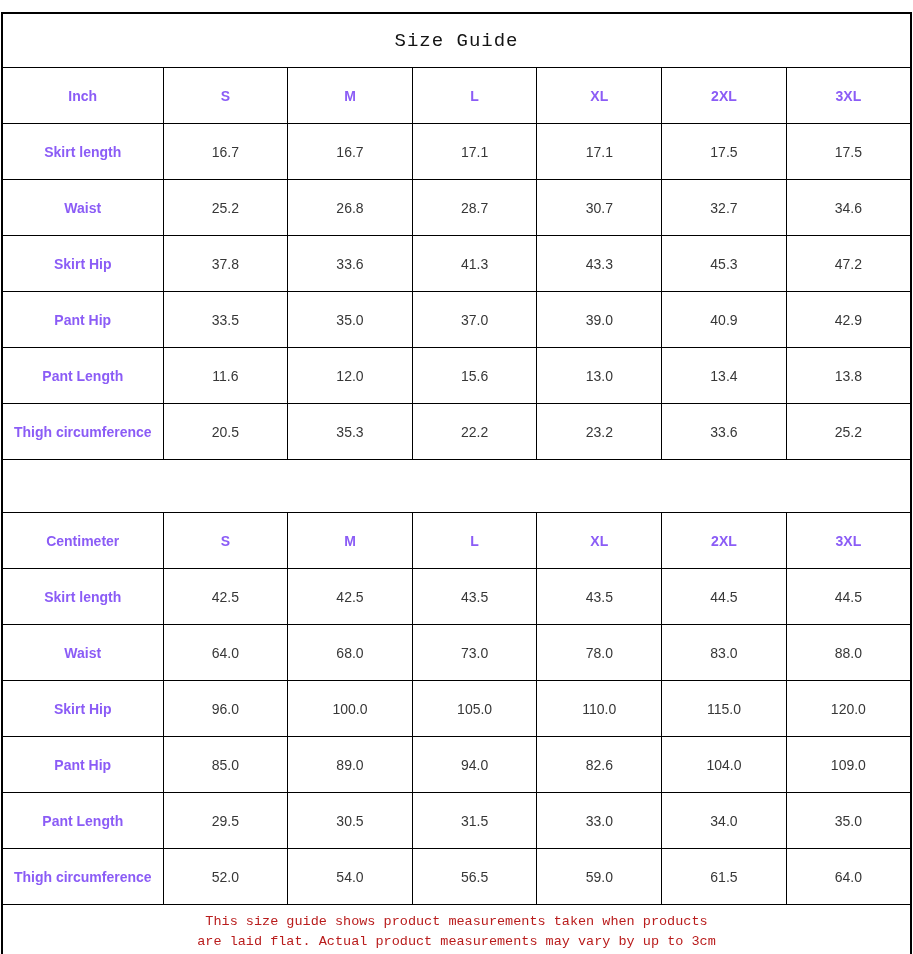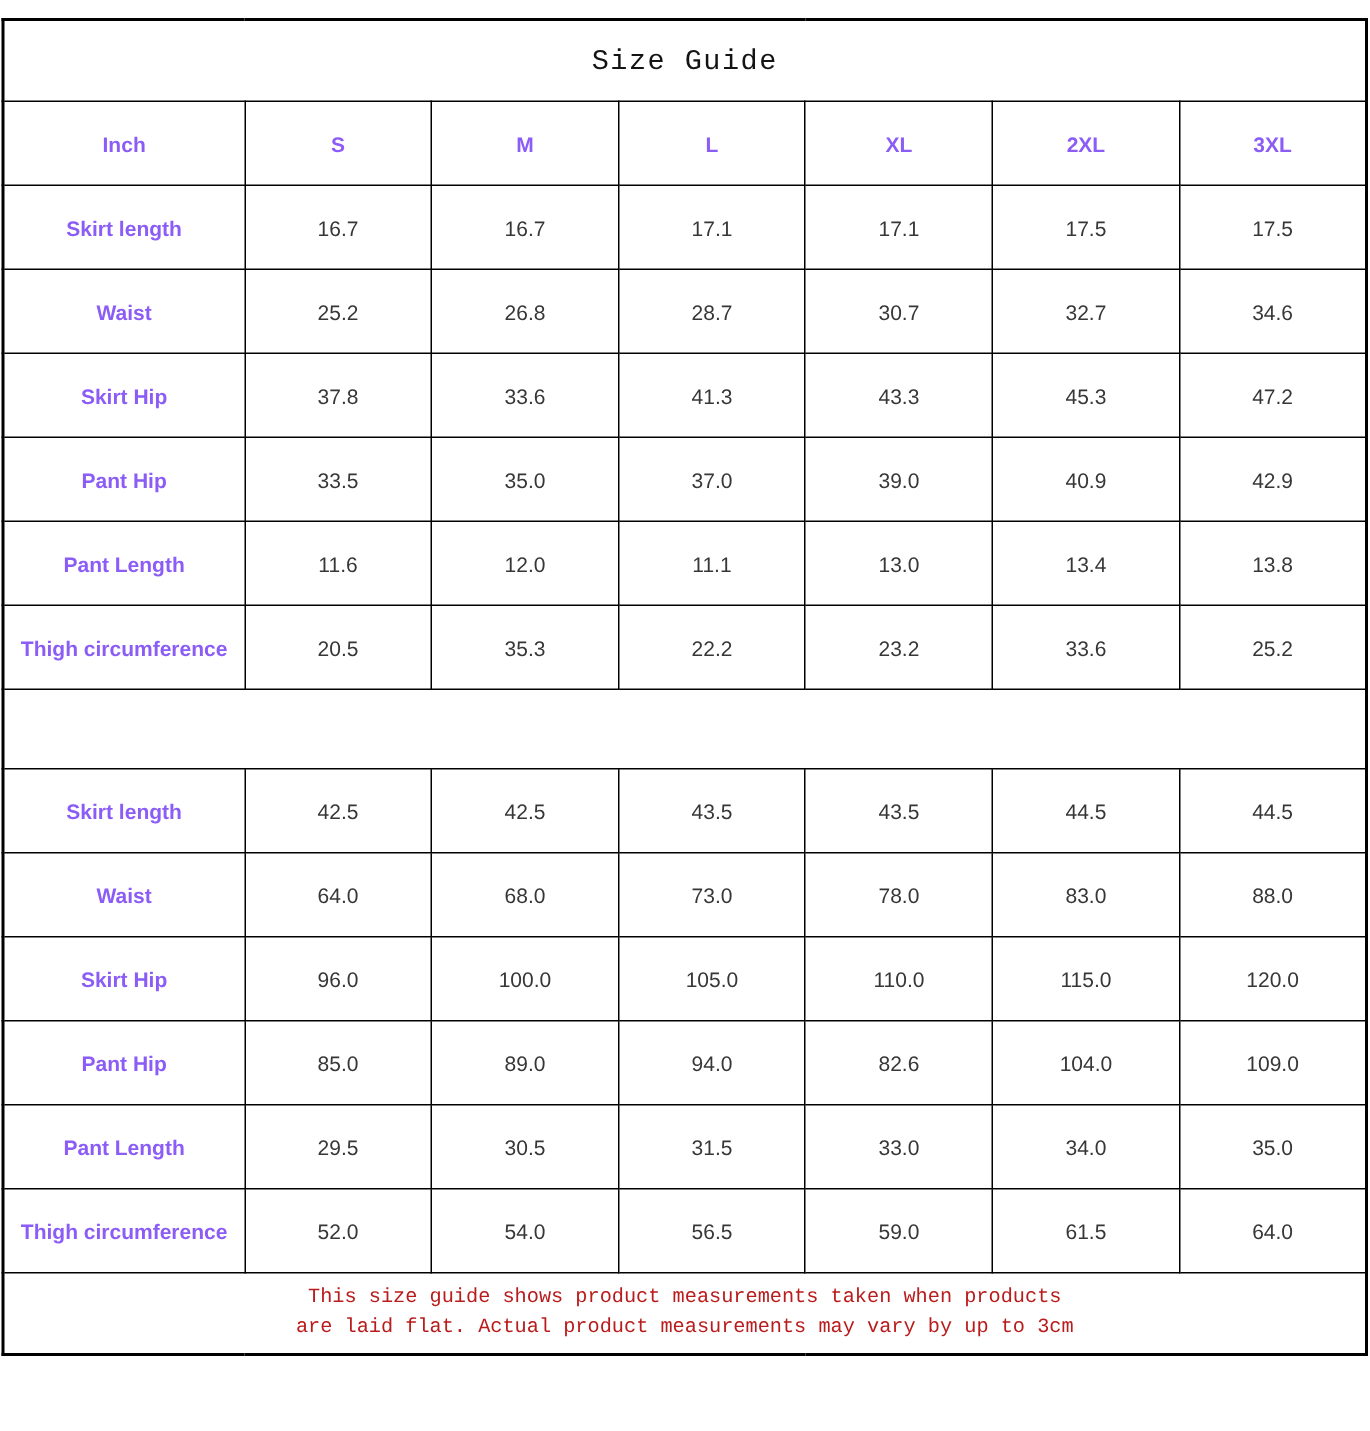--- a/index.html
+++ b/index.html
@@ -122,21 +122,21 @@
         <td class="value-cell">35.0</td>
         <td class="value-cell">37.0</td>
         <td class="value-cell">39.0</td>
         <td class="value-cell">40.9</td>
         <td class="value-cell">42.9</td>
       </tr>
       <tr>
         <td class="label-cell">Pant Length</td>
         <td class="value-cell">11.6</td>
         <td class="value-cell">12.0</td>
-        <td class="value-cell">11.1</td>
+        <td class="value-cell">15.6</td>
         <td class="value-cell">13.0</td>
         <td class="value-cell">13.4</td>
         <td class="value-cell">13.8</td>
       </tr>
       <tr>
         <td class="label-cell">Thigh circumference</td>
         <td class="value-cell">20.5</td>
         <td class="value-cell">35.3</td>
         <td class="value-cell">22.2</td>
         <td class="value-cell">23.2</td>
@@ -145,20 +145,29 @@
       </tr>
     </tbody>
 
   <tbody>
     <tr>
       <td colspan="7" class="spacer-cell"></td>
     </tr>
   </tbody>
 
   <tbody>
+      <tr>
+        <td class="unit-cell">Centimeter</td>
+        <td class="head-cell">S</td>
+        <td class="head-cell">M</td>
+        <td class="head-cell">L</td>
+        <td class="head-cell">XL</td>
+        <td class="head-cell">2XL</td>
+        <td class="head-cell">3XL</td>
+      </tr>
       <tr>
         <td class="label-cell">Skirt length</td>
         <td class="value-cell">42.5</td>
         <td class="value-cell">42.5</td>
         <td class="value-cell">43.5</td>
         <td class="value-cell">43.5</td>
         <td class="value-cell">44.5</td>
         <td class="value-cell">44.5</td>
       </tr>
       <tr>

